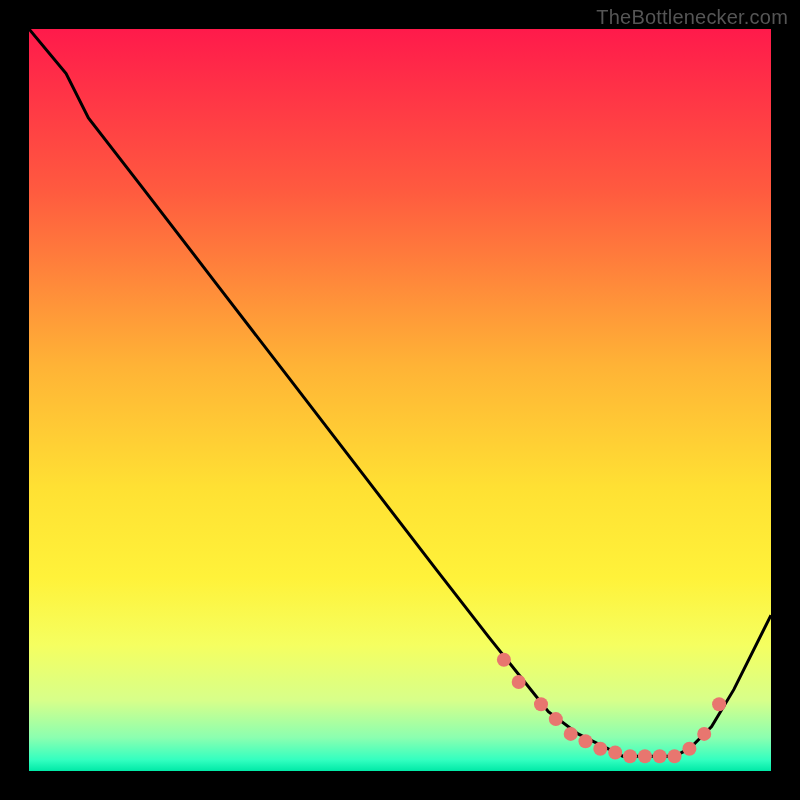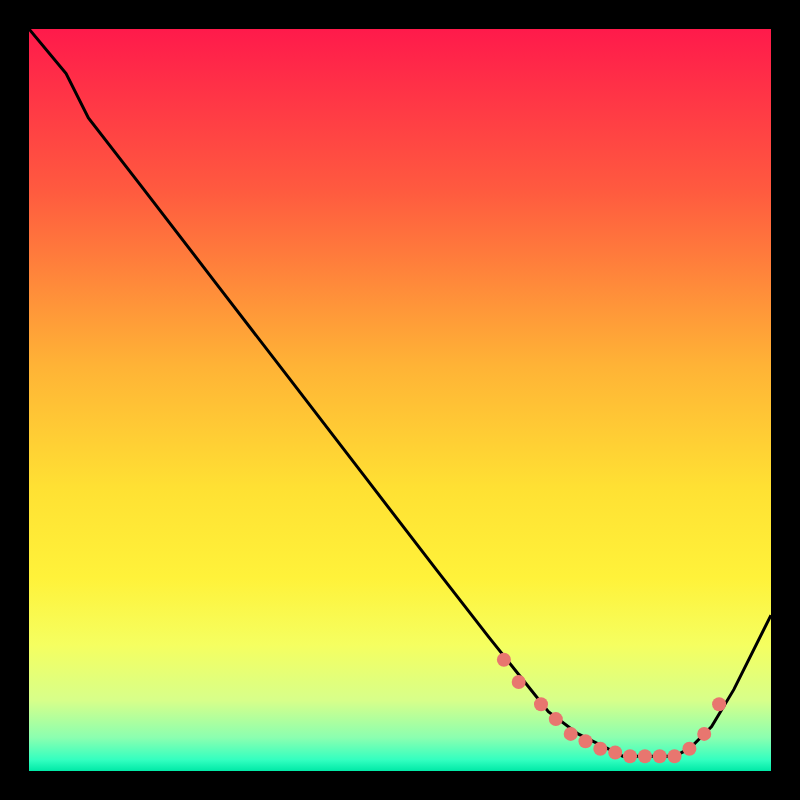--- a/index.html
+++ b/index.html
@@ -37,20 +37,21 @@
   svg.plot {
     width: 742px;
     height: 742px;
     display: block;
   }
 </style>
 </head>
 <body>
 
 <div class="stage">
+  <div class="attrib">TheBottlenecker.com</div>
 
   <div class="plot-wrap">
     <svg class="plot" viewBox="0 0 742 742">
       <defs>
         <linearGradient id="bg-grad" x1="0" y1="0" x2="0" y2="1">
             <stop offset="0%" stop-color="#ff1a4b"></stop>
             <stop offset="22%" stop-color="#ff5b3f"></stop>
             <stop offset="45%" stop-color="#ffb236"></stop>
             <stop offset="62%" stop-color="#ffe133"></stop>
             <stop offset="74%" stop-color="#fff23a"></stop>

